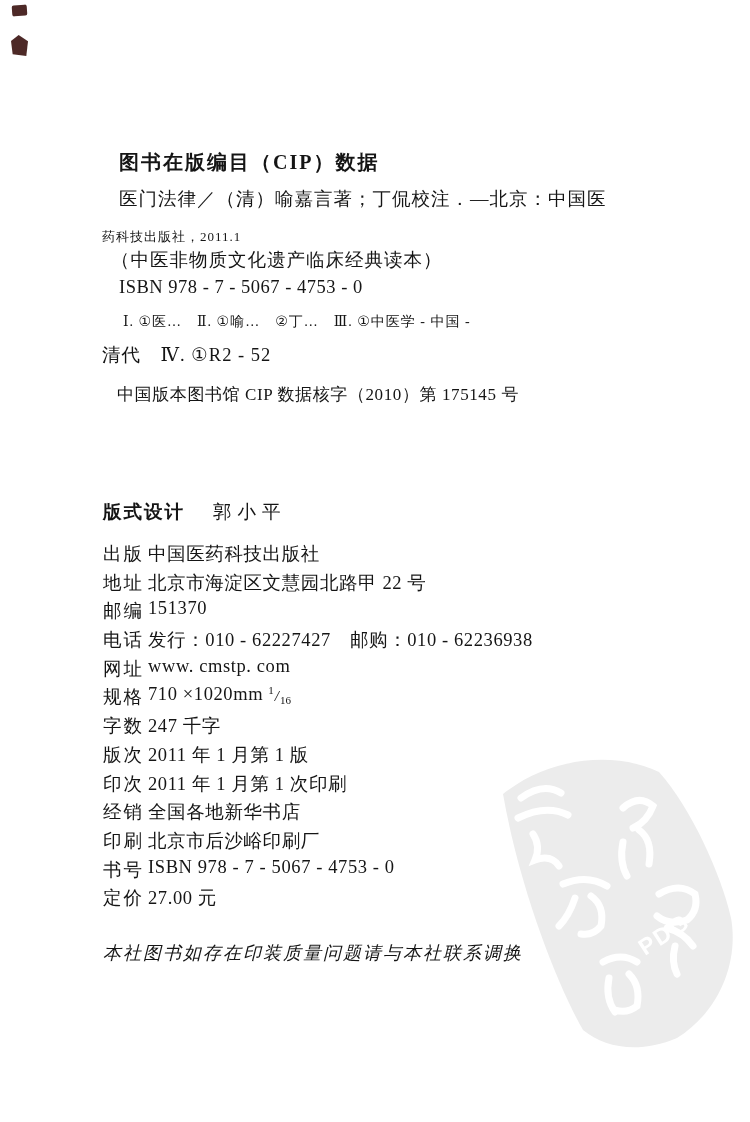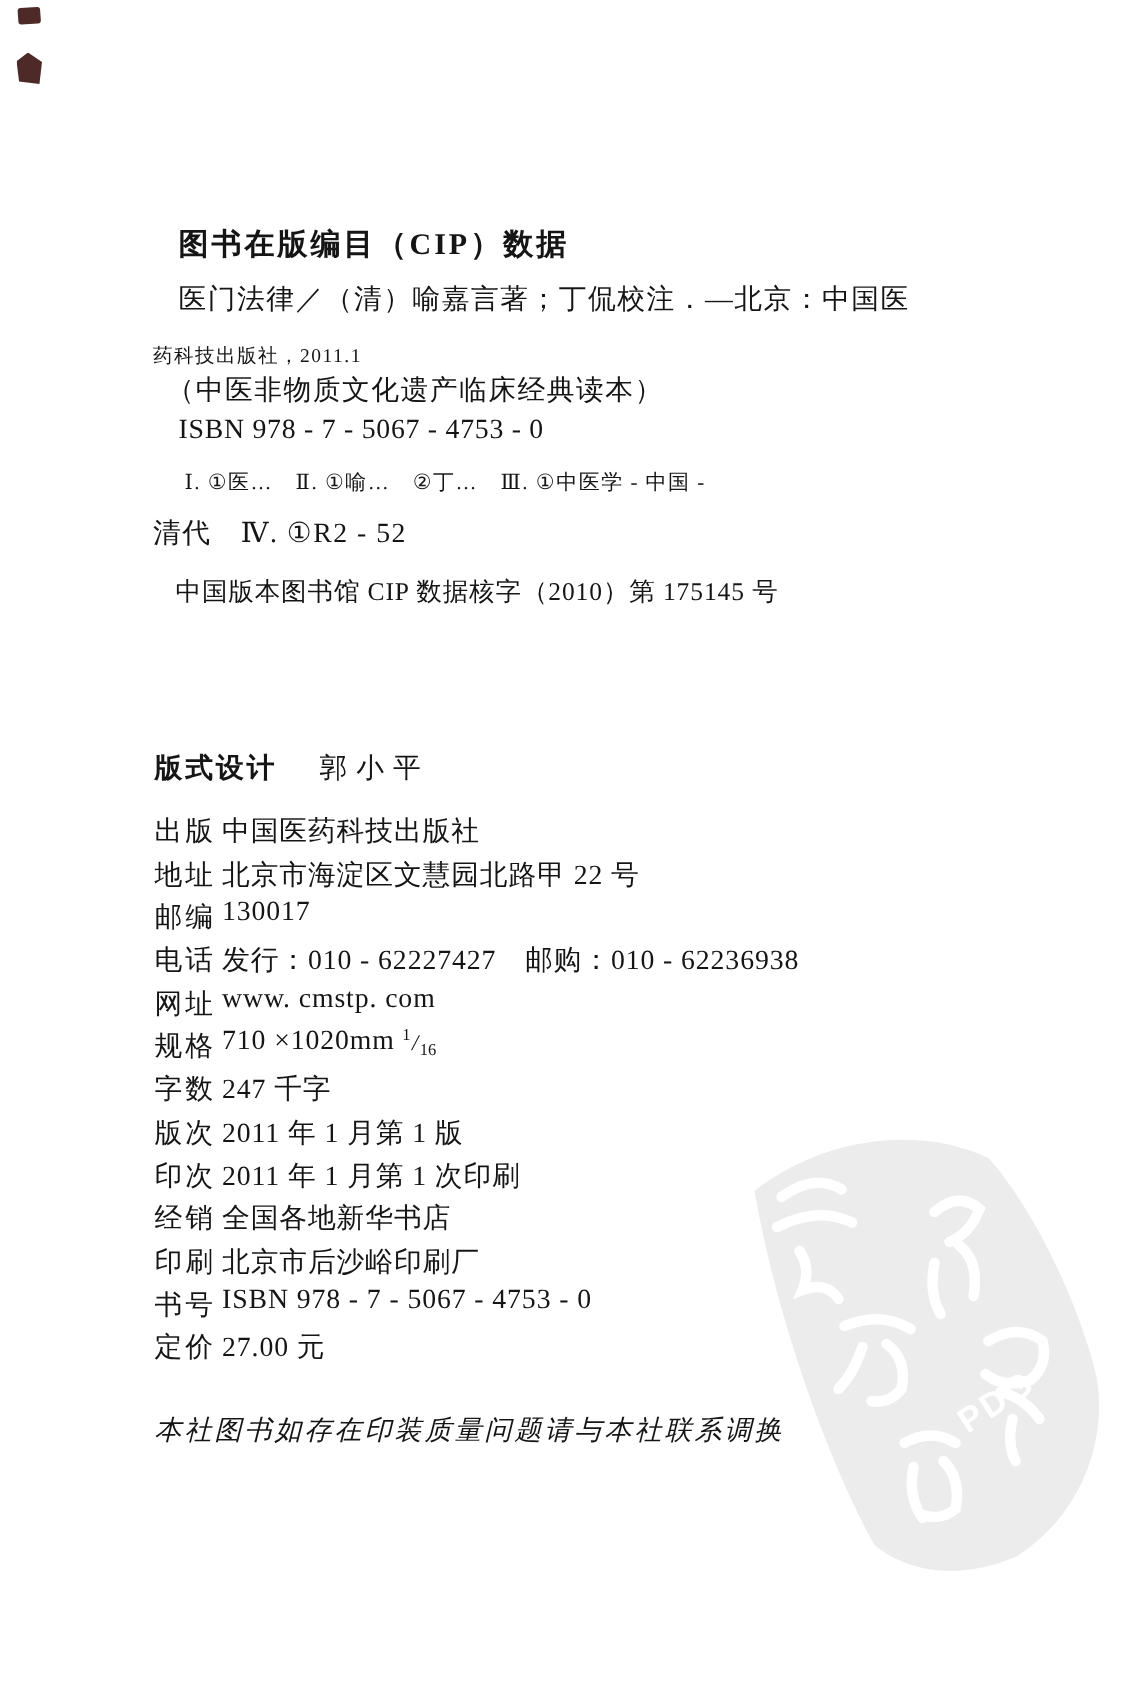--- a/index.html
+++ b/index.html
@@ -76,21 +76,21 @@
   </div>
 
   <div class="row">
     <span class="row-label">地址</span>
     <span class="row-value">北京市海淀区文慧园北路甲 22 号</span>
 
   </div>
 
   <div class="row">
     <span class="row-label">邮编</span>
-    <span class="row-value">130017</span>
+    <span class="row-value">151370</span>
 
   </div>
 
   <div class="row">
     <span class="row-label">电话</span>
     <span class="row-value">发行：010 - 62227427　邮购：010 - 62236938</span>
 
   </div>
 
   <div class="row">

